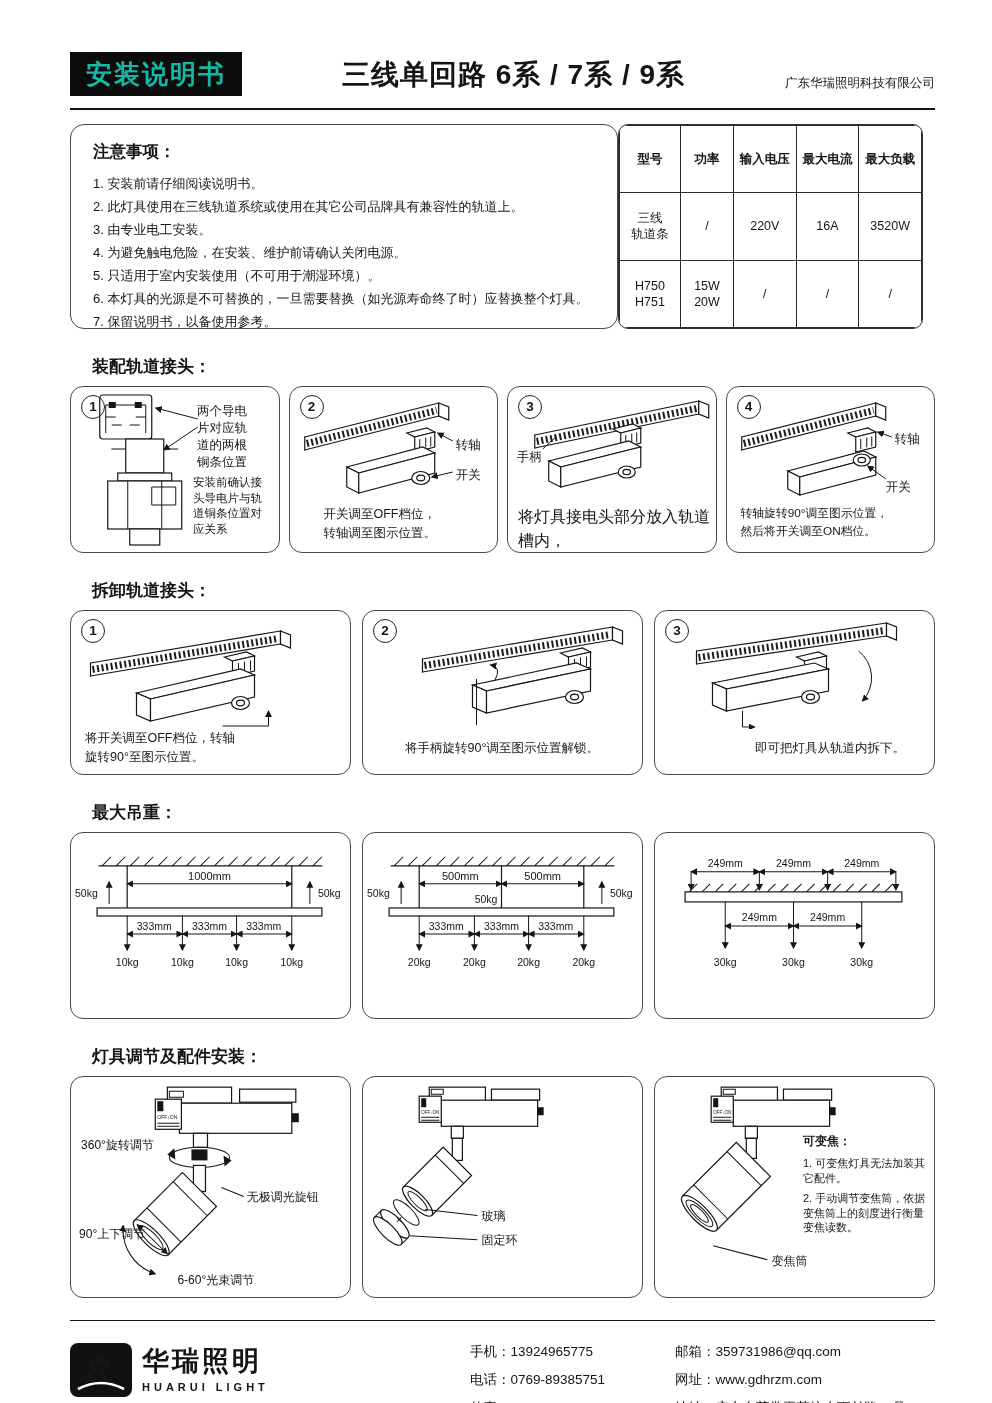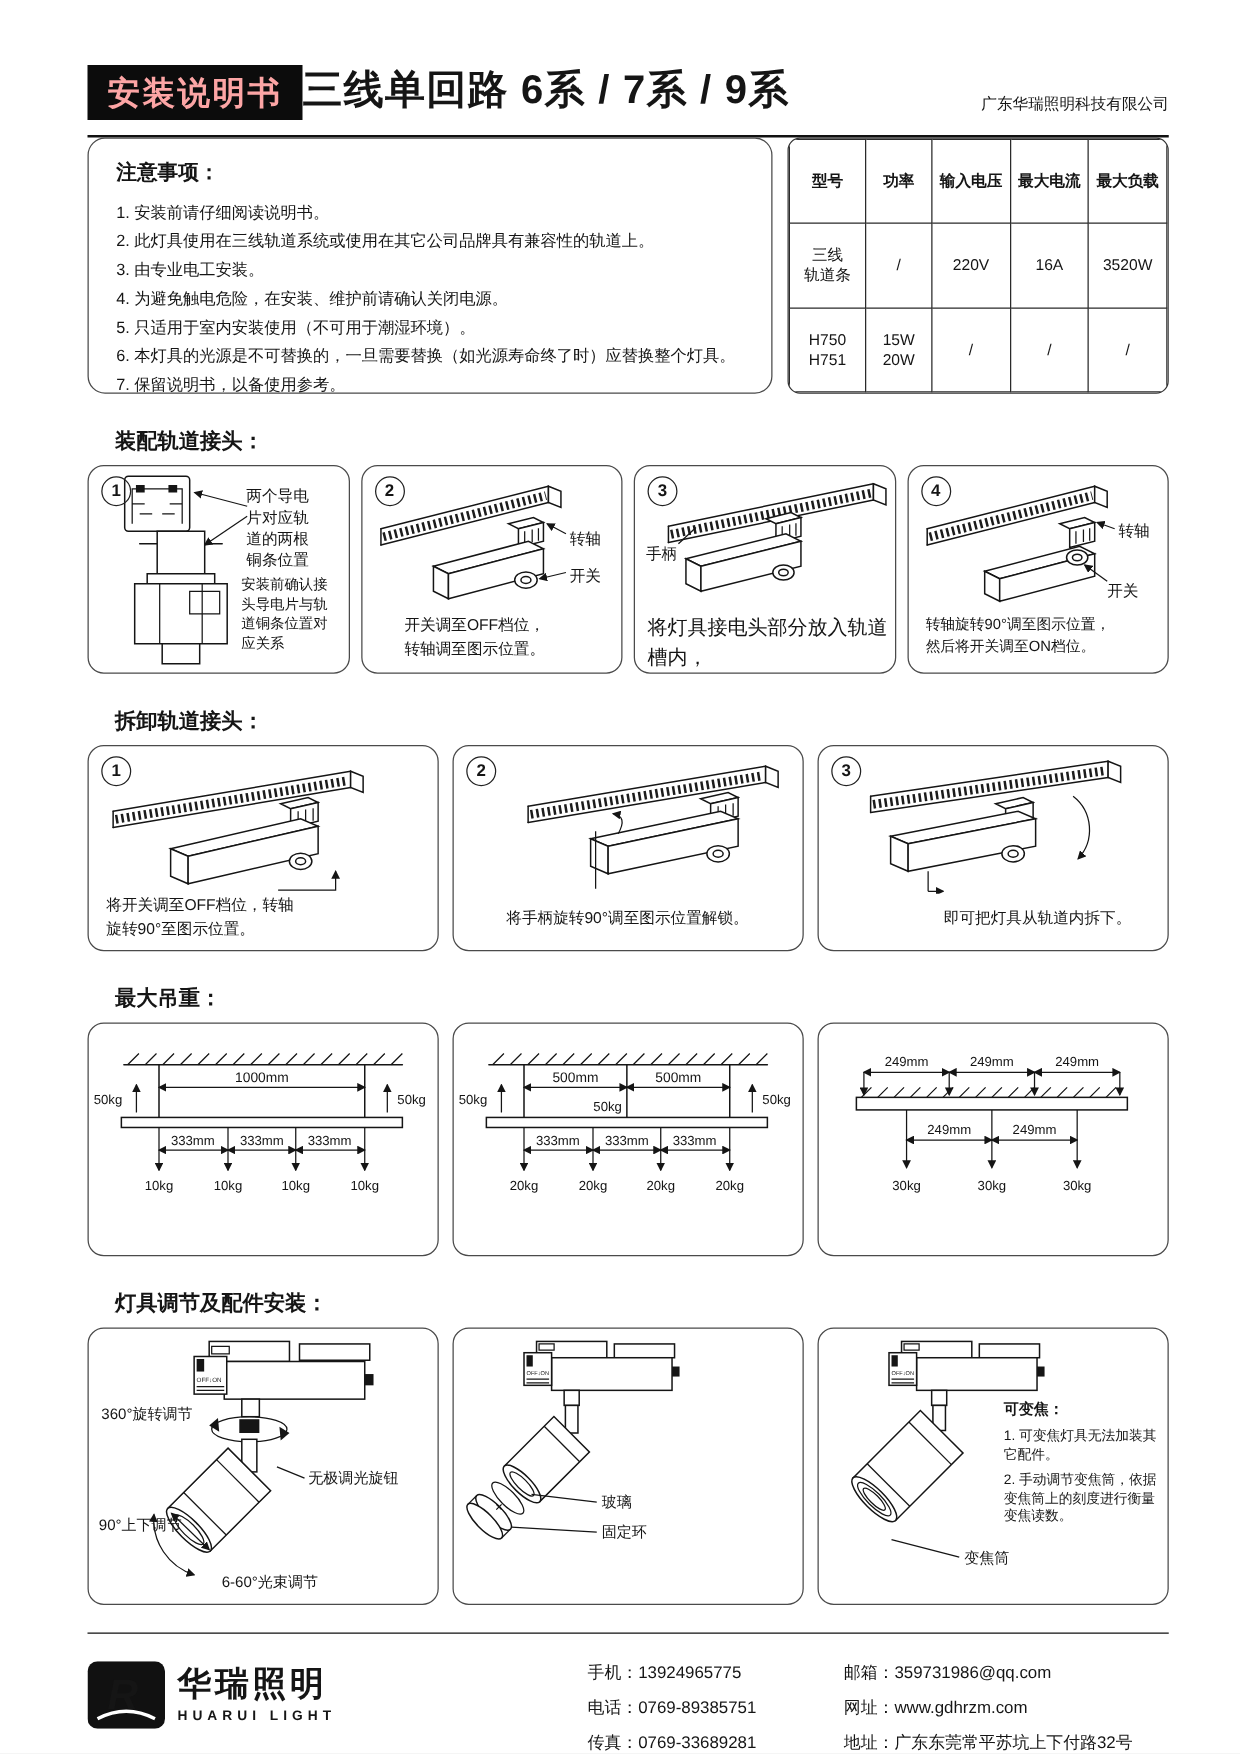--- a/index.html
+++ b/index.html
@@ -3,29 +3,29 @@
 <meta charset="utf-8">
 <style>
   html,body{margin:0;padding:0;background:#e8e8e8;}
   .page{width:992px;height:1403px;background:#ffffff;box-sizing:border-box;
         padding:40px 57px 0 70px;position:relative;margin:0 auto;
         font-family:"Liberation Sans","DejaVu Sans",sans-serif;color:#151515;}
   .content{width:865px;}
 
   
   .hdr{display:flex;align-items:flex-end;height:56px;}
-  .hdr-badge{background:#0c0c0c;color:#fca5a5;font-size:26px;font-weight:bold;
+  .hdr-badge{background:#0c0c0c;color:#14b8a6;font-size:26px;font-weight:bold;
              padding:9px 16px;letter-spacing:2px;line-height:1;}
-  .hdr-title{flex:1;text-align:left;font-size:32px;font-weight:bold;letter-spacing:1px;
+  .hdr-title{flex:1;text-align:center;font-size:28px;font-weight:bold;letter-spacing:1px;
              padding-bottom:2px;margin-top:41px;}
   .hdr-co{font-size:12.5px;padding-bottom:4px;white-space:nowrap;}
   .hdr-rule{border:none;border-top:2px solid #111;margin:12px 0 0 0;}
 
   
-  .row-top{display:flex;gap:12px;}
+  .row-top{display:flex;margin-top:14px;}
   .notice{width:548px;box-sizing:border-box;border:1.5px solid #4a4a4a;border-radius:14px;
           padding:16px 14px 0 22px;height:205px;}
   .notice-title{font-size:16.5px;font-weight:bold;margin-bottom:9px;}
   .notice-item{font-size:13px;line-height:23px;}
 
   .spec-wrap{width:305px;height:205px;border:1.6px solid #333;border-radius:10px;overflow:hidden;box-sizing:border-box;}
   table.spec{border-collapse:collapse;width:100%;height:100%;table-layout:fixed;}
   table.spec th,table.spec td{border:1.2px solid #2a2a2a;text-align:center;vertical-align:middle;
           font-size:12.5px;padding:0;}
   table.spec th{font-size:12.5px;font-weight:bold;height:30px;}

